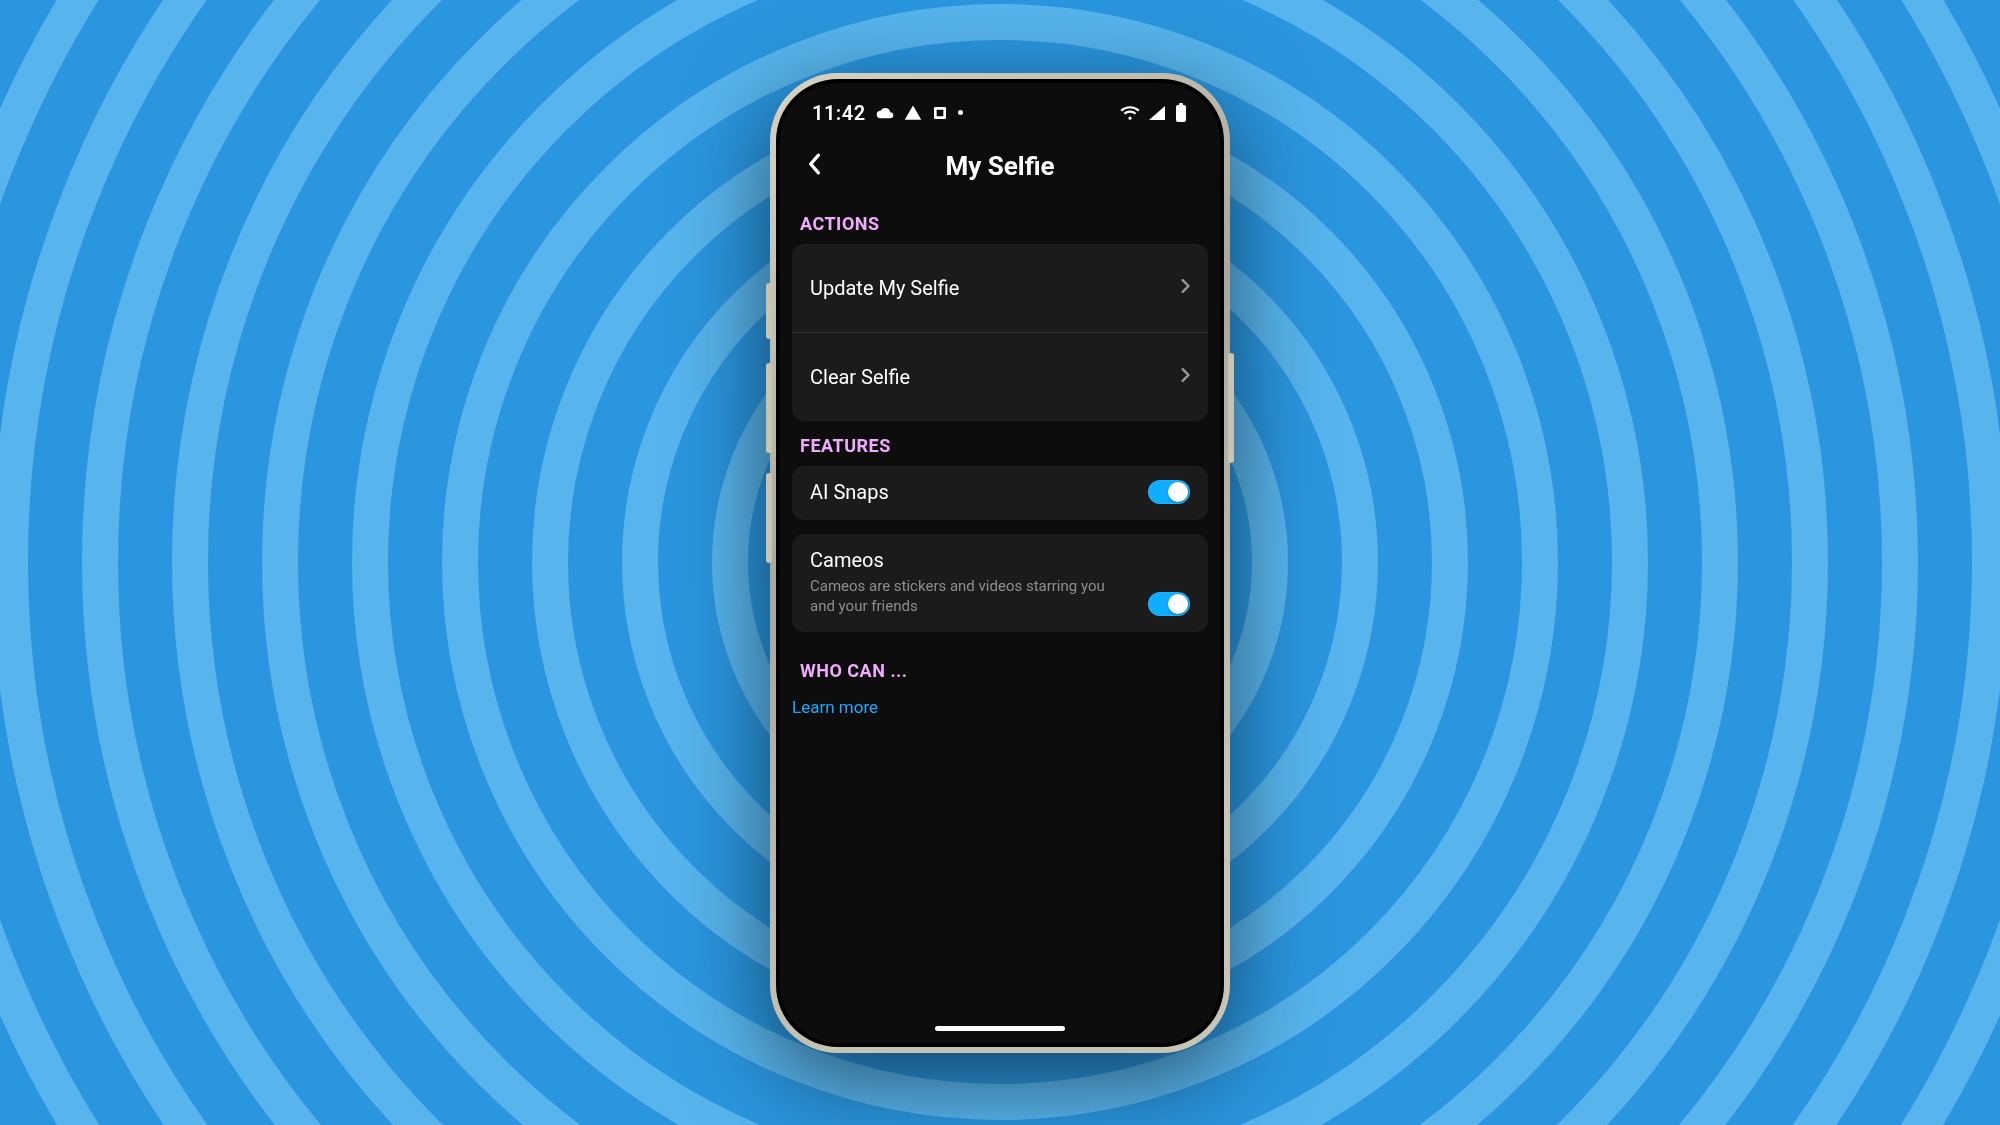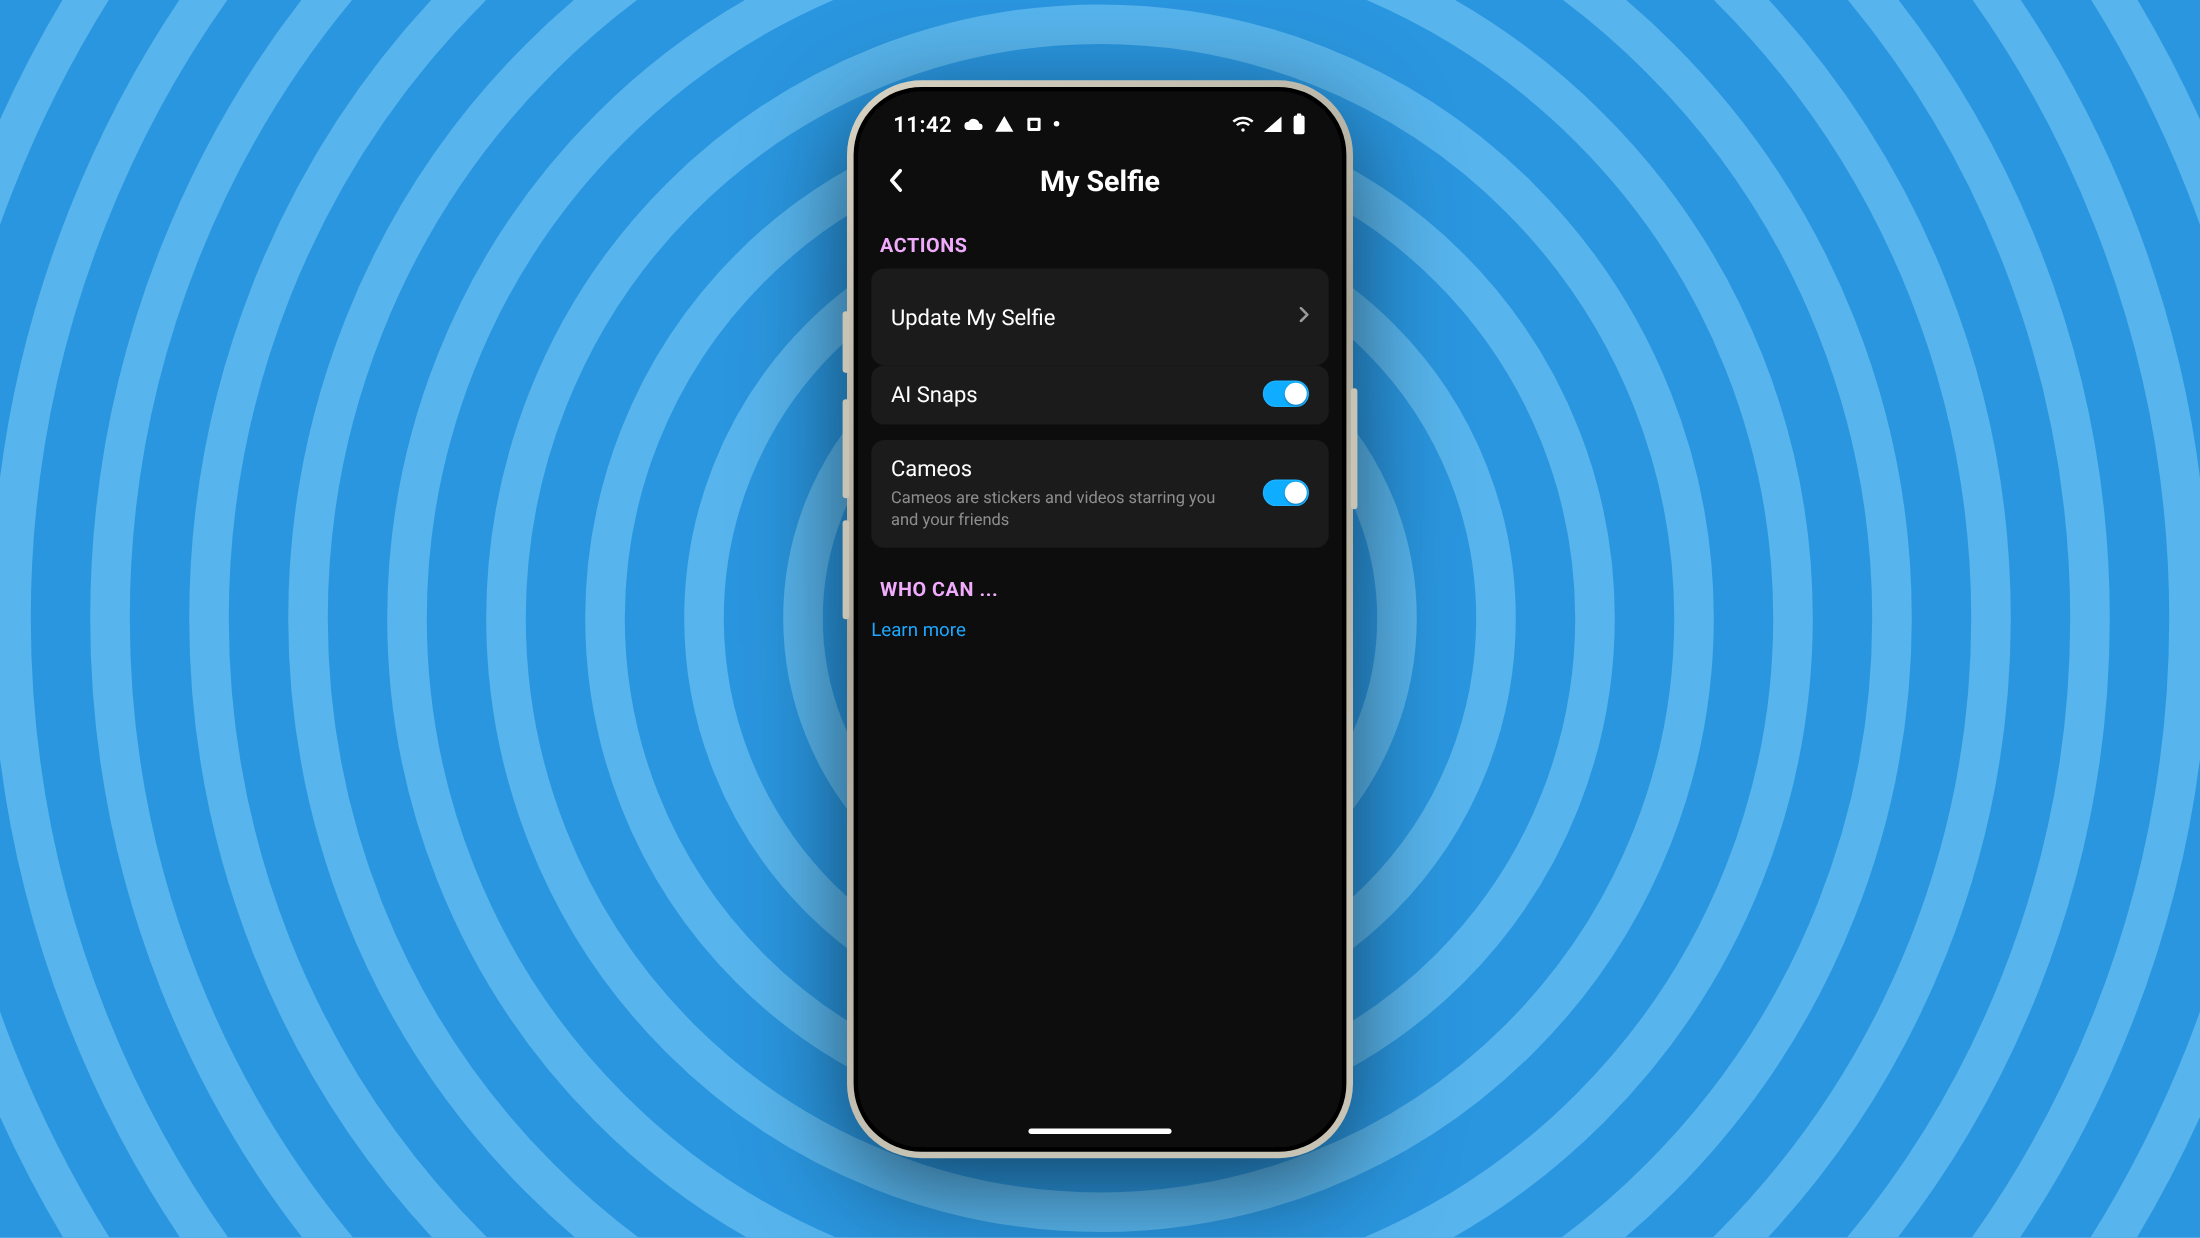--- a/index.html
+++ b/index.html
@@ -108,21 +108,21 @@
     display:flex;
     align-items:center;
     padding: 32px 18px;
     gap:14px;
   }
   .row + .row { border-top:1px solid #2b2b2b; }
   .row .label{ font-size:20px; flex:1; color:#fff; }
   .row .value{ font-size:17px; color:#8e8e8e; }
   .chev{width:10px;flex:0 0 auto; color:#9a9a9a;}
 
-  .feature-card{ background:#1b1b1b; border-radius:12px; padding: 14px 18px 16px 18px; margin-bottom:14px; display:flex; gap:16px; align-items:center;}
+  .feature-card{ background:#1b1b1b; border-radius:12px; padding: 14px 18px 16px 18px; margin-bottom:14px; display:flex; gap:16px; align-items:flex-end;}
   .feature-card .text{flex:1;}
   .feature-card .title{font-size:20px;color:#fff;}
   .feature-card .desc{font-size:15px;color:#8e8e8e;line-height:1.35;padding-top:4px;}
 
   
   .toggle{
     position:relative;
     width:42px;height:24px;
     background:#0fadff;
     border-radius:20px;
@@ -239,22 +239,31 @@
         <div class="section-label">ACTIONS</div>
         <div class="card">
           <div class="row">
             <div class="label">Update My Selfie</div>
             <span class="chev">
               <svg width="10" height="14" viewBox="0 0 8 12">
                     <path d="M2 1l5 5-5 5" stroke="#9a9a9a" stroke-width="2" fill="none" stroke-linecap="round" stroke-linejoin="round"></path>
                   </svg>
             </span>
           </div>
-        </div>
-
+          <div class="row">
+            <div class="label">Clear Selfie</div>
+            <span class="chev">
+              <svg width="10" height="14" viewBox="0 0 8 12">
+                    <path d="M2 1l5 5-5 5" stroke="#9a9a9a" stroke-width="2" fill="none" stroke-linecap="round" stroke-linejoin="round"></path>
+                  </svg>
+            </span>
+          </div>
+        </div>
+
+        <div class="section-label">FEATURES</div>
 
         <div class="feature-card">
           <div class="text">
             <div class="title">AI Snaps</div>
           </div>
           <div class="toggle">
                 <div class="knob"></div>
               </div>
         </div>
 

